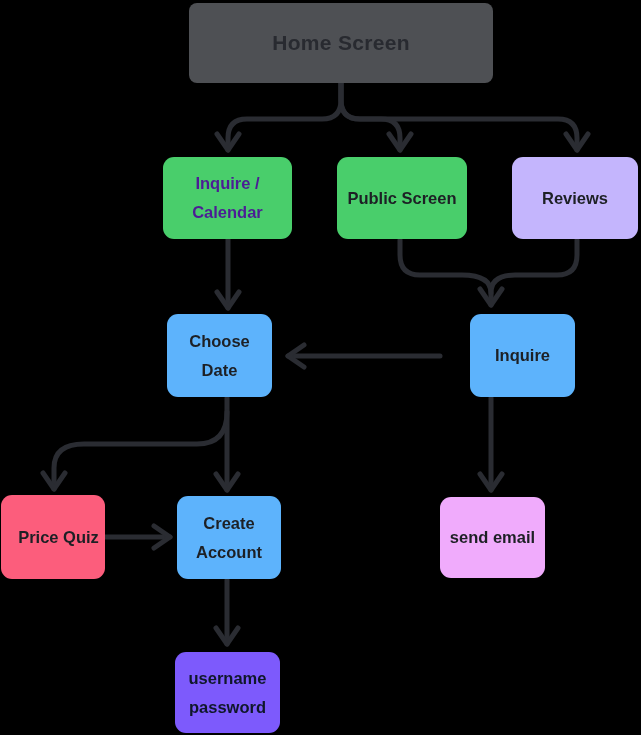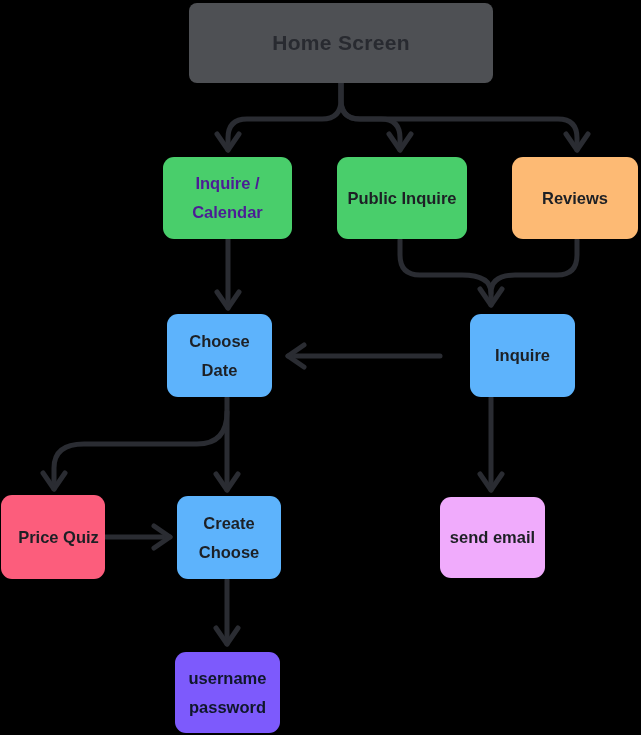--- a/index.html
+++ b/index.html
@@ -79,43 +79,43 @@
   <div class="node" id="node-home_screen" style="background-color: rgb(78, 80, 84); color: rgb(40, 42, 48);">
     <span>Home Screen</span>
   </div>
 
   <div class="node" id="node-inquire_calendar" style="background-color: rgb(73, 206, 107); color: #4c1d95;">
     <span>Inquire /
 Calendar</span>
   </div>
 
   <div class="node" id="node-public_gallery" style="background-color: rgb(73, 206, 107); color: rgb(29, 32, 37);">
-    <span>Public Inquire</span>
+    <span>Public Screen</span>
   </div>
 
-  <div class="node" id="node-reviews" style="background-color: #fdba74; color: rgb(29, 32, 37);">
+  <div class="node" id="node-reviews" style="background-color: #c4b5fd; color: rgb(29, 32, 37);">
     <span>Reviews</span>
   </div>
 
   <div class="node" id="node-choose_date" style="background-color: rgb(93, 179, 252); color: rgb(29, 32, 37);">
     <span>Choose
 Date</span>
   </div>
 
   <div class="node" id="node-inquire" style="background-color: rgb(93, 179, 252); color: rgb(29, 32, 37);">
     <span>Inquire</span>
   </div>
 
   <div class="node" id="node-price_quiz" style="background-color: rgb(252, 93, 124); color: rgb(29, 32, 37); padding-left: 11px;">
     <span>Price Quiz</span>
   </div>
 
   <div class="node" id="node-create_account" style="background-color: rgb(93, 179, 252); color: rgb(29, 32, 37);">
     <span>Create
-Choose</span>
+Account</span>
   </div>
 
   <div class="node" id="node-send_email" style="background-color: #f0abfc; color: rgb(29, 32, 37);">
     <span>send email</span>
   </div>
 
   <div class="node" id="node-username_password" style="background-color: rgb(125, 90, 252); color: #0f172a;">
     <span>username
 password</span>
   </div>

